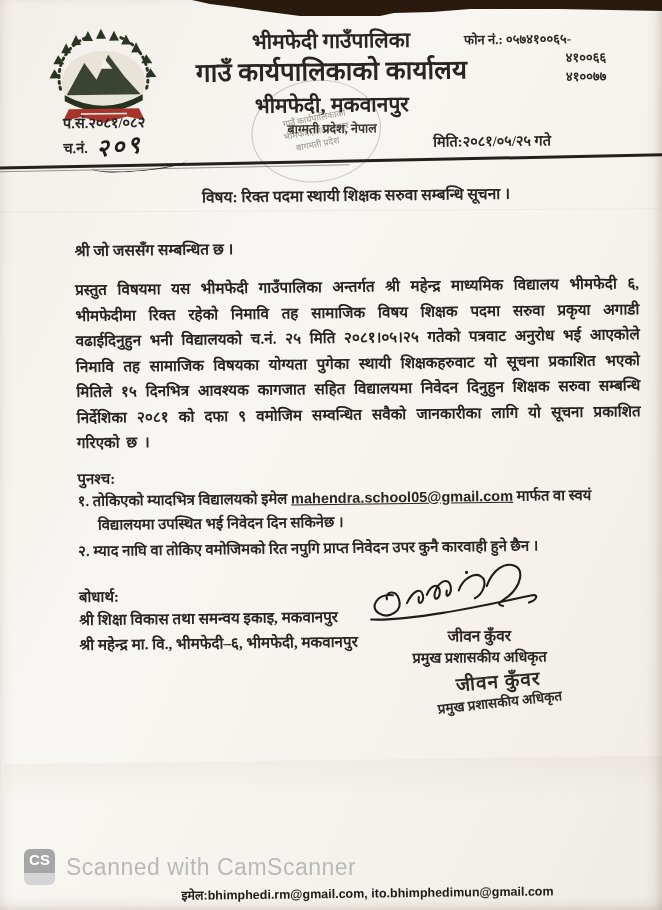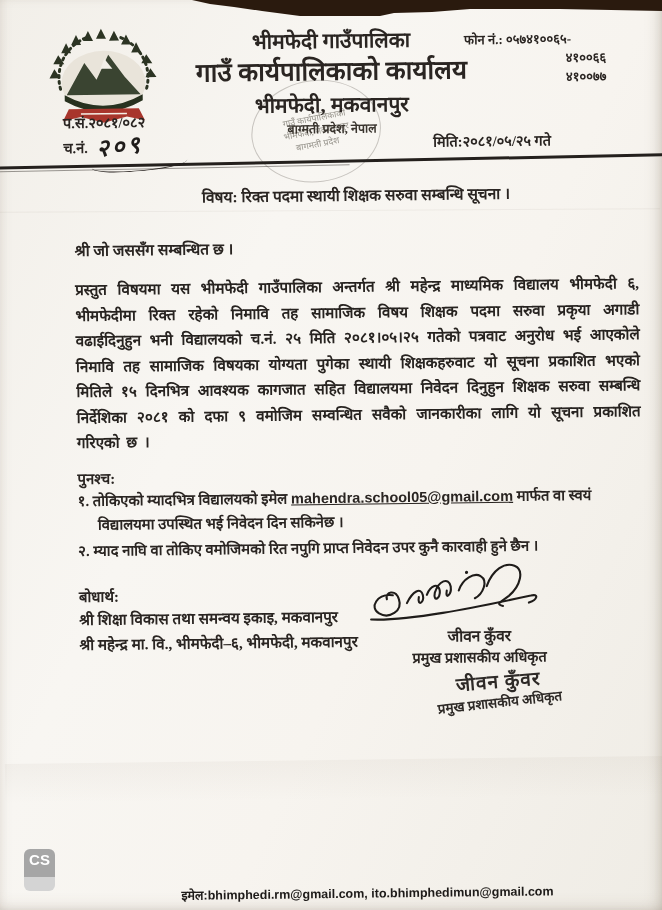--- a/index.html
+++ b/index.html
@@ -68,21 +68,21 @@
   
   .sig-svg{position:absolute;left:360px;top:562px;width:186px;height:66px;}
   .sig-name{position:absolute;left:388px;top:626px;width:176px;text-align:center;font-size:15.5px;font-weight:700;}
   .sig-title{position:absolute;left:376px;top:648px;width:200px;text-align:center;font-size:14.5px;font-weight:700;}
   .officer-stamp{position:absolute;left:400px;top:672px;width:190px;text-align:center;transform:rotate(-4deg);color:#2e2a27;}
   .officer-stamp .os-name{font-size:19px;font-weight:700;line-height:24px;letter-spacing:1px;}
   .officer-stamp .os-title{font-size:13.5px;font-weight:700;line-height:18px;transform:rotate(-1.5deg);}
   
   .watermark{position:absolute;left:24px;top:849px;display:flex;align-items:center;gap:11px;z-index:8;}
   .cs-box{
-    width:31px;height:42px;border-radius:6px;
+    width:31px;height:36px;border-radius:6px;
     background:linear-gradient(#a6a6a6 0 66%,#d4d4d4 66% 100%);
     display:flex;justify-content:center;
     font-family:"Liberation Sans",sans-serif;font-weight:700;font-size:15px;color:#fff;
     line-height:21px;
   }
   .wm-text{font-family:"Liberation Sans","DejaVu Sans",sans-serif;font-size:23px;color:#b9b9b9;letter-spacing:.5px;}
   .footer-email{
     position:absolute;left:0;right:0;bottom:8px;text-align:center;padding-left:60px;
     font-family:"Liberation Sans","DejaVu Sans",sans-serif;
     font-size:12.5px;font-weight:700;color:#1e1b19;
@@ -194,15 +194,16 @@
     </div>
 
     <div class="footer-email">इमेल:bhimphedi.rm@gmail.com, ito.bhimphedimun@gmail.com</div>
 
     <div class="crease1"></div>
     <div class="crease2"></div>
   </div>
 
   <div class="watermark">
     <div class="cs-box">CS</div>
+    <div class="wm-text">Scanned with CamScanner</div>
   </div>
 
 </div>
 
 </body></html>

